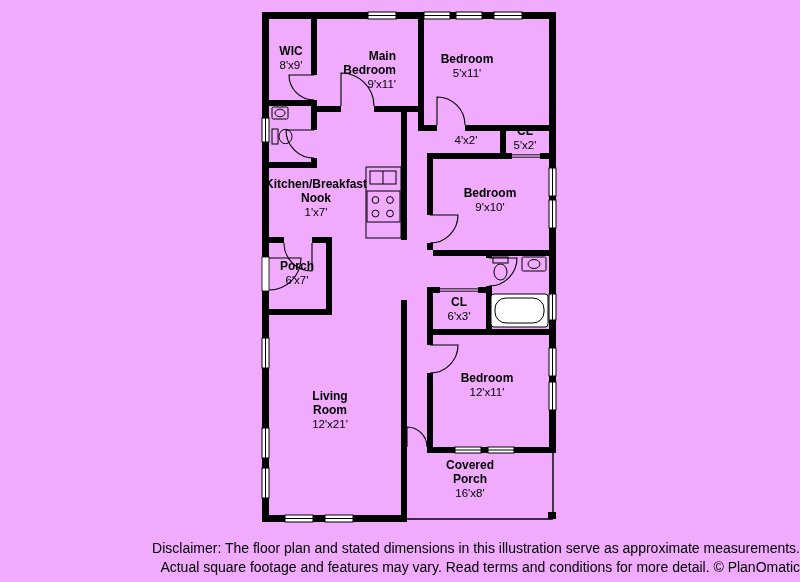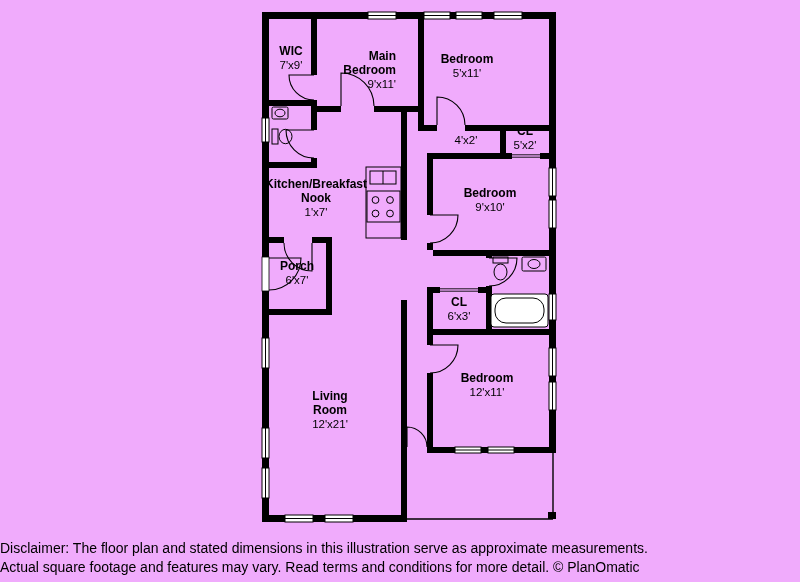--- a/index.html
+++ b/index.html
@@ -2,21 +2,21 @@
 <html><head>
 <meta charset="utf-8">
 <style>
   html,body{margin:0;padding:0;background:#ffffff;width:800px;height:582px;overflow:hidden;}
   #canvas{position:relative;width:800px;height:582px;background:#f0abfc;
           font-family:Liberation Sans, sans-serif;color:#000;}
   #plan-svg{position:absolute;left:0;top:0;}
   .room-label{position:absolute;transform:translate(-50%,-50%);text-align:center;
               font-weight:700;font-size:12px;line-height:1.15;color:#000;white-space:normal;}
   .room-dims{font-weight:400;font-size:11.5px;}
-  #disclaimer{position:absolute;left:0;right:0;top:539px;text-align:left;
+  #disclaimer{position:absolute;left:0;right:0;top:539px;text-align:right;
               font-size:14px;line-height:1.38;color:#000;}
 </style>
 </head>
 <body>
 
 <div id="canvas">
 
   <svg id="plan-svg" width="800" height="582" viewBox="0 0 800 582" xmlns="http://www.w3.org/2000/svg">
 
     <g fill="#000000">
@@ -201,21 +201,21 @@
         <circle cx="375.5" cy="200" r="3.4"></circle>
         <circle cx="390" cy="200" r="3.4"></circle>
         <circle cx="375.5" cy="213.5" r="3.4"></circle>
         <circle cx="390" cy="213.5" r="3.4"></circle>
       </g>
     </g>
   </svg>
 
   <div class="room-label" style="left:291px;top:59px;width:60px;">
     <div>WIC</div>
-    <div class="room-dims">7'x9'</div>
+    <div class="room-dims">8'x9'</div>
   </div>
   <div class="room-label" style="left:361px;top:70px;width:70px;text-align:right;">
     <div>Main Bedroom</div>
     <div class="room-dims">9'x11'</div>
   </div>
   <div class="room-label" style="left:467px;top:67px;width:80px;">
     <div>Bedroom</div>
     <div class="room-dims">5'x11'</div>
   </div>
   <div class="room-label" style="left:466px;top:141px;width:60px;">
@@ -242,19 +242,23 @@
     <div class="room-dims">6'x3'</div>
   </div>
   <div class="room-label" style="left:330px;top:410px;width:64px;">
     <div>Living Room</div>
     <div class="room-dims">12'x21'</div>
   </div>
   <div class="room-label" style="left:487px;top:386px;width:80px;">
     <div>Bedroom</div>
     <div class="room-dims">12'x11'</div>
   </div>
+  <div class="room-label" style="left:470px;top:479px;width:72px;">
+    <div>Covered Porch</div>
+    <div class="room-dims">16'x8'</div>
+  </div>
 
   <div id="disclaimer">
     <div>Disclaimer: The floor plan and stated dimensions in this illustration serve as approximate measurements.</div>
     <div>Actual square footage and features may vary. Read terms and conditions for more detail. © PlanOmatic</div>
   </div>
 
 </div>
 
 </body></html>

